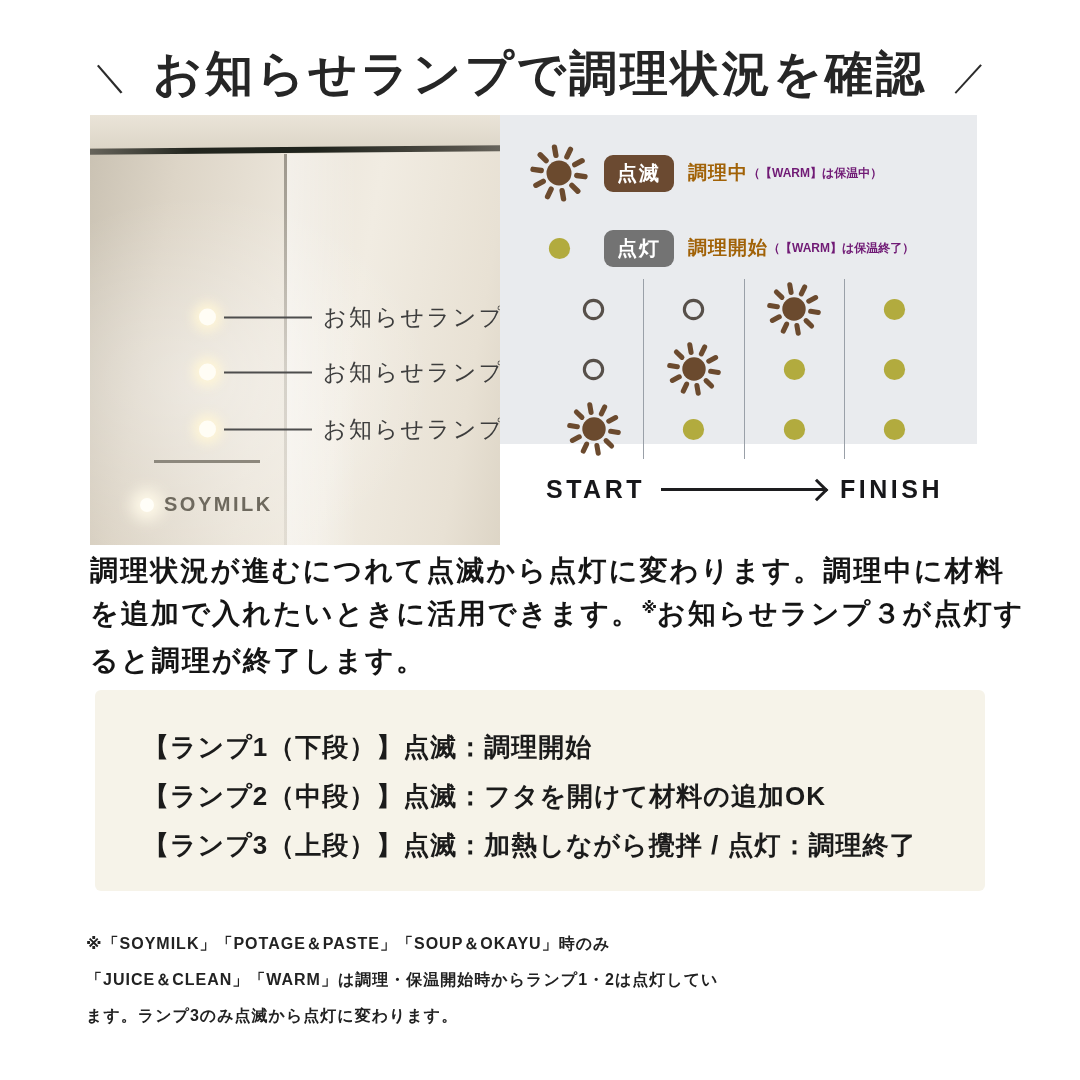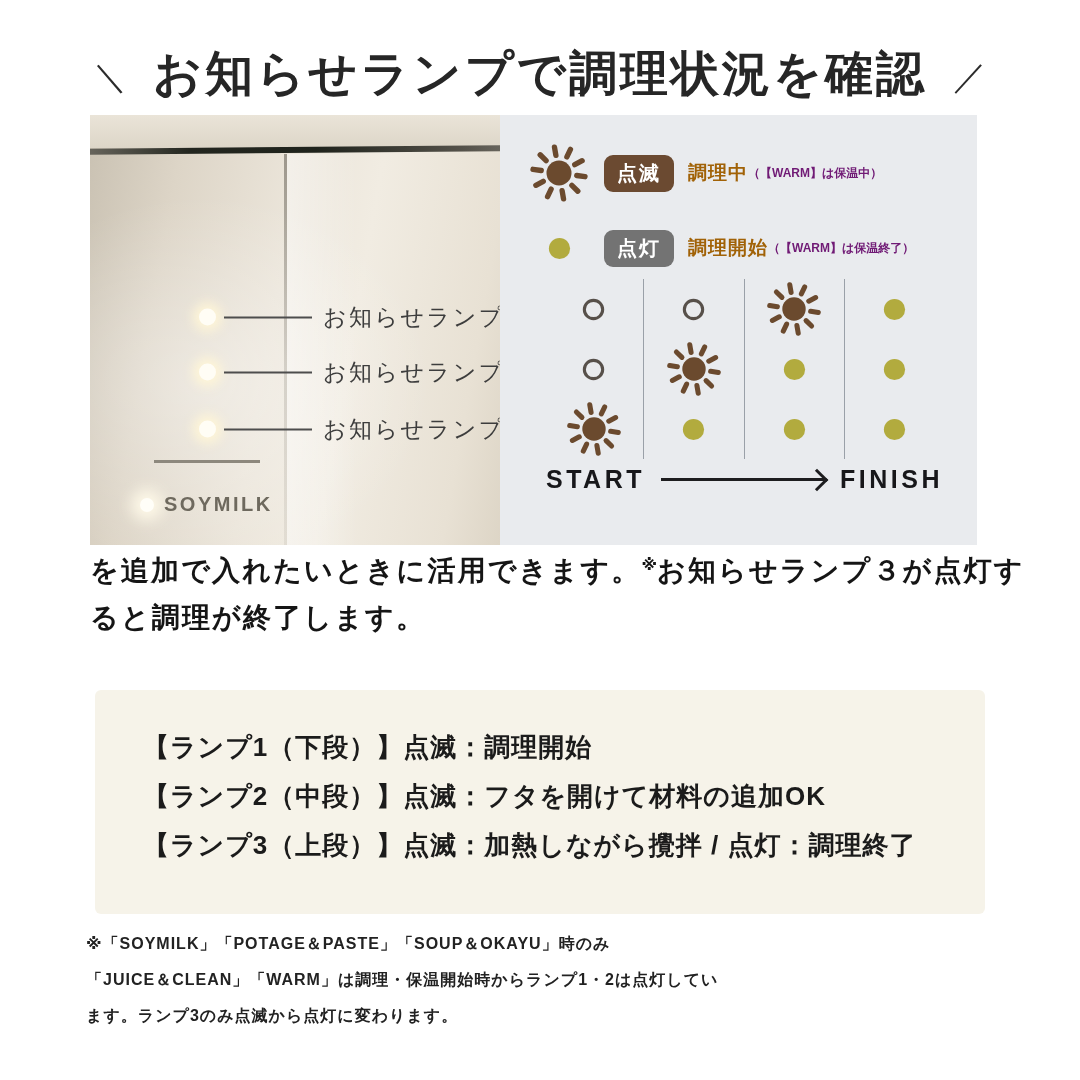--- a/index.html
+++ b/index.html
@@ -31,54 +31,54 @@
   .lamp-dot{width:17px;height:17px;border-radius:50%;background:#fffdf5;box-shadow:0 0 12px 6px rgba(255,246,214,.95);flex:0 0 auto;}
   .callout-line{width:88px;height:2px;background:#4d4d4d;margin-left:8px;flex:0 0 auto;}
   .callout-label{margin-left:11px;font-size:23px;letter-spacing:2.5px;color:#3d3d3d;font-weight:500;white-space:nowrap;}
 
   .brand-line{position:absolute;left:64px;top:345px;width:106px;height:2.5px;background:#8d887d;}
   .brand-row{position:absolute;left:50px;top:378px;display:flex;align-items:center;gap:10px;}
   .brand-lamp{width:14px;height:14px;border-radius:50%;background:#fffef8;box-shadow:0 0 15px 9px rgba(255,250,233,.95);}
   .brand-text{font-size:20px;font-weight:700;letter-spacing:2.5px;color:#6e695e;}
 
   
-  .status-panel{position:absolute;left:410px;top:0;width:477px;height:430px;background:#e9ebee;}
+  .status-panel{position:absolute;left:410px;top:0;width:477px;height:329px;background:#e9ebee;}
 
   .legend{position:absolute;left:26px;top:26px;display:flex;flex-direction:column;gap:11px;}
   .legend-row{display:flex;align-items:center;}
   .legend-iconbox{width:66px;height:64px;display:flex;justify-content:center;align-items:center;flex:0 0 auto;}
   .legend-iconbox.small svg{width:27px;height:27px;}
   .legend-iconbox.big svg{width:62px;height:62px;}
   .badge{margin-left:12px;min-width:44px;padding:5px 13px;border-radius:9px;text-align:center;
     font-size:20px;font-weight:700;color:#fff;letter-spacing:2px;white-space:nowrap;}
   .legend-text{margin-left:14px;white-space:nowrap;display:flex;align-items:center;}
   .legend-title{font-size:19px;font-weight:700;color:#a16207;letter-spacing:1px;}
   .legend-note{font-size:12px;font-weight:700;color:#701a75;}
 
   .lamp-grid{position:absolute;left:44px;top:164px;width:400px;height:180px;display:flex;}
   .grid-col{flex:1;display:flex;flex-direction:column;}
   .grid-col + .grid-col{border-left:1.5px solid #9aa0a8;}
   .grid-cell{flex:1;display:flex;align-items:center;justify-content:center;}
   .grid-cell svg.icon-sun{width:58px;height:58px;}
   .grid-cell svg.icon-dot{width:27px;height:27px;}
 
-  .timeline{position:absolute;left:46px;right:34px;top:350px;display:flex;align-items:center;gap:14px;}
+  .timeline{position:absolute;left:46px;right:34px;top:360px;display:flex;align-items:center;gap:14px;}
   .tl-label{font-size:25px;font-weight:700;letter-spacing:3.5px;color:#17171a;white-space:nowrap;}
   .arrow{flex:1;height:3px;background:#1d1d1f;position:relative;margin:0 2px;}
   .arrow::after{content:"";position:absolute;right:0;top:50%;width:13px;height:13px;
     border-top:3px solid #1d1d1f;border-right:3px solid #1d1d1f;transform:translate(1px,-50%) rotate(45deg);}
 
   
   .description{position:absolute;left:90px;top:549px;width:915px;font-size:28px;font-weight:600;
     color:#151515;letter-spacing:2.2px;line-height:43px;}
   .description .line{white-space:nowrap;}
   .sup-mark{font-size:16px;position:relative;top:-10px;letter-spacing:0;}
 
   
-  .info-box{position:absolute;left:95px;top:690px;width:890px;height:224px;background:#f6f3e9;border-radius:6px;
+  .info-box{position:absolute;left:95px;top:690px;width:890px;height:201px;background:#f6f3e9;border-radius:6px;
     padding:33px 0 0 48px;box-sizing:border-box;}
   .info-line{font-size:26px;font-weight:600;letter-spacing:1px;color:#1b1b1b;line-height:49px;white-space:nowrap;}
 
   
   .footnote{position:absolute;left:86px;top:926px;width:935px;font-size:16px;font-weight:600;color:#222;
     letter-spacing:1px;line-height:36px;}
   .footnote .line{white-space:nowrap;}
 </style>
 </head>
 <body>
@@ -265,20 +265,21 @@
       <div class="timeline">
         <span class="tl-label">START</span>
         <span class="arrow"></span>
         <span class="tl-label">FINISH</span>
       </div>
 
     </div>
   </div>
 
   <div class="description">
+    <div class="line">調理状況が進むにつれて点滅から点灯に変わります。調理中に材料</div>
     <div class="line"><span>を追加で入れたいときに活用できます。</span><span class="sup-mark">※</span><span>お知らせランプ３が点灯す</span></div>
     <div class="line">ると調理が終了します。</div>
   </div>
 
   <div class="info-box" style="background: rgb(246, 243, 233);">
     <div class="info-line">【ランプ1（下段）】点滅：調理開始</div>
     <div class="info-line">【ランプ2（中段）】点滅：フタを開けて材料の追加OK</div>
     <div class="info-line">【ランプ3（上段）】点滅：加熱しながら攪拌 / 点灯：調理終了</div>
   </div>
 

